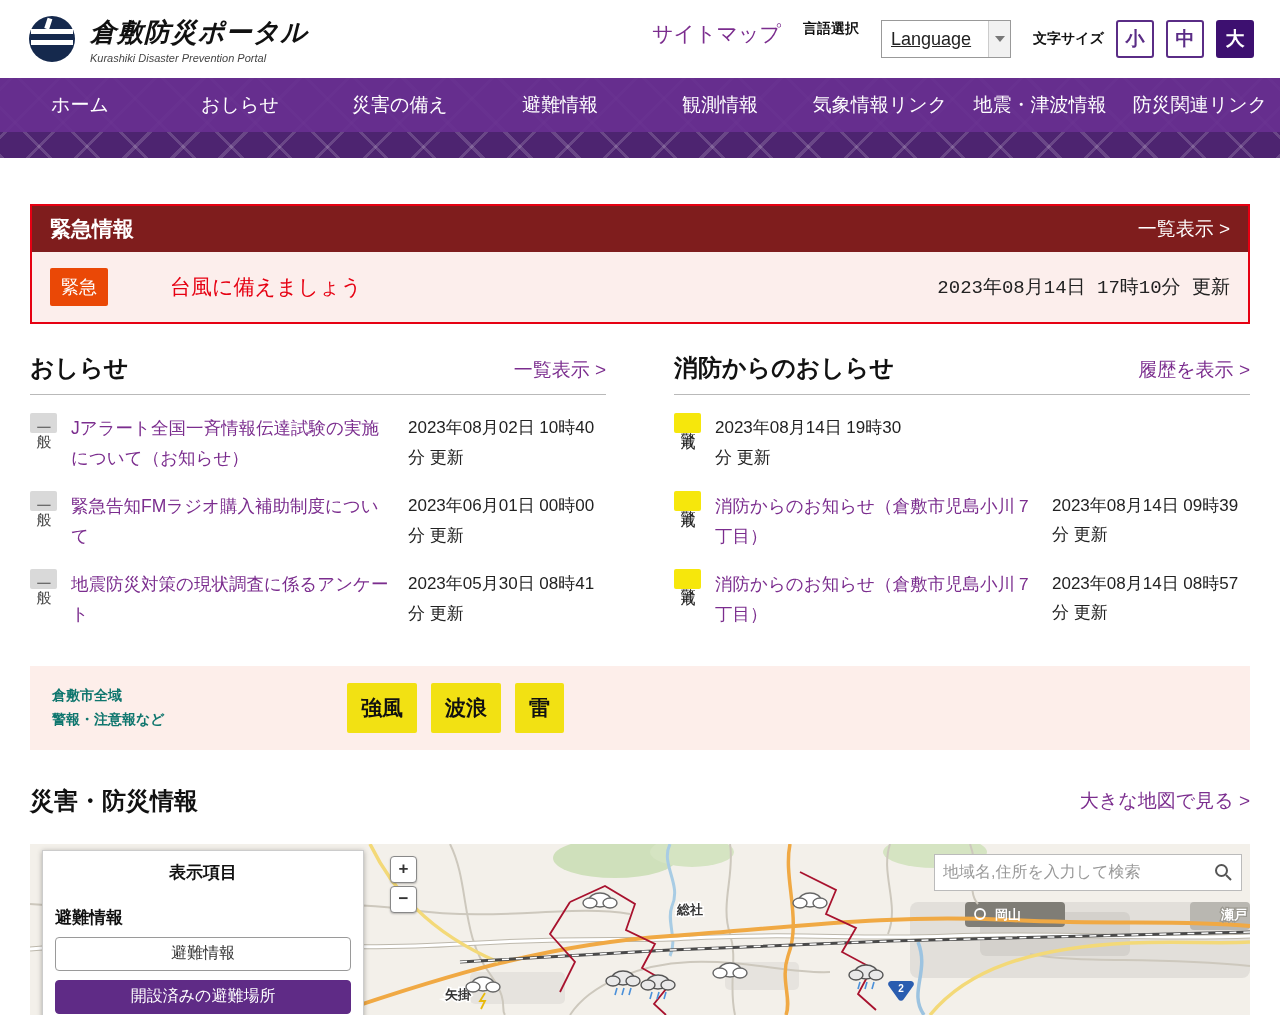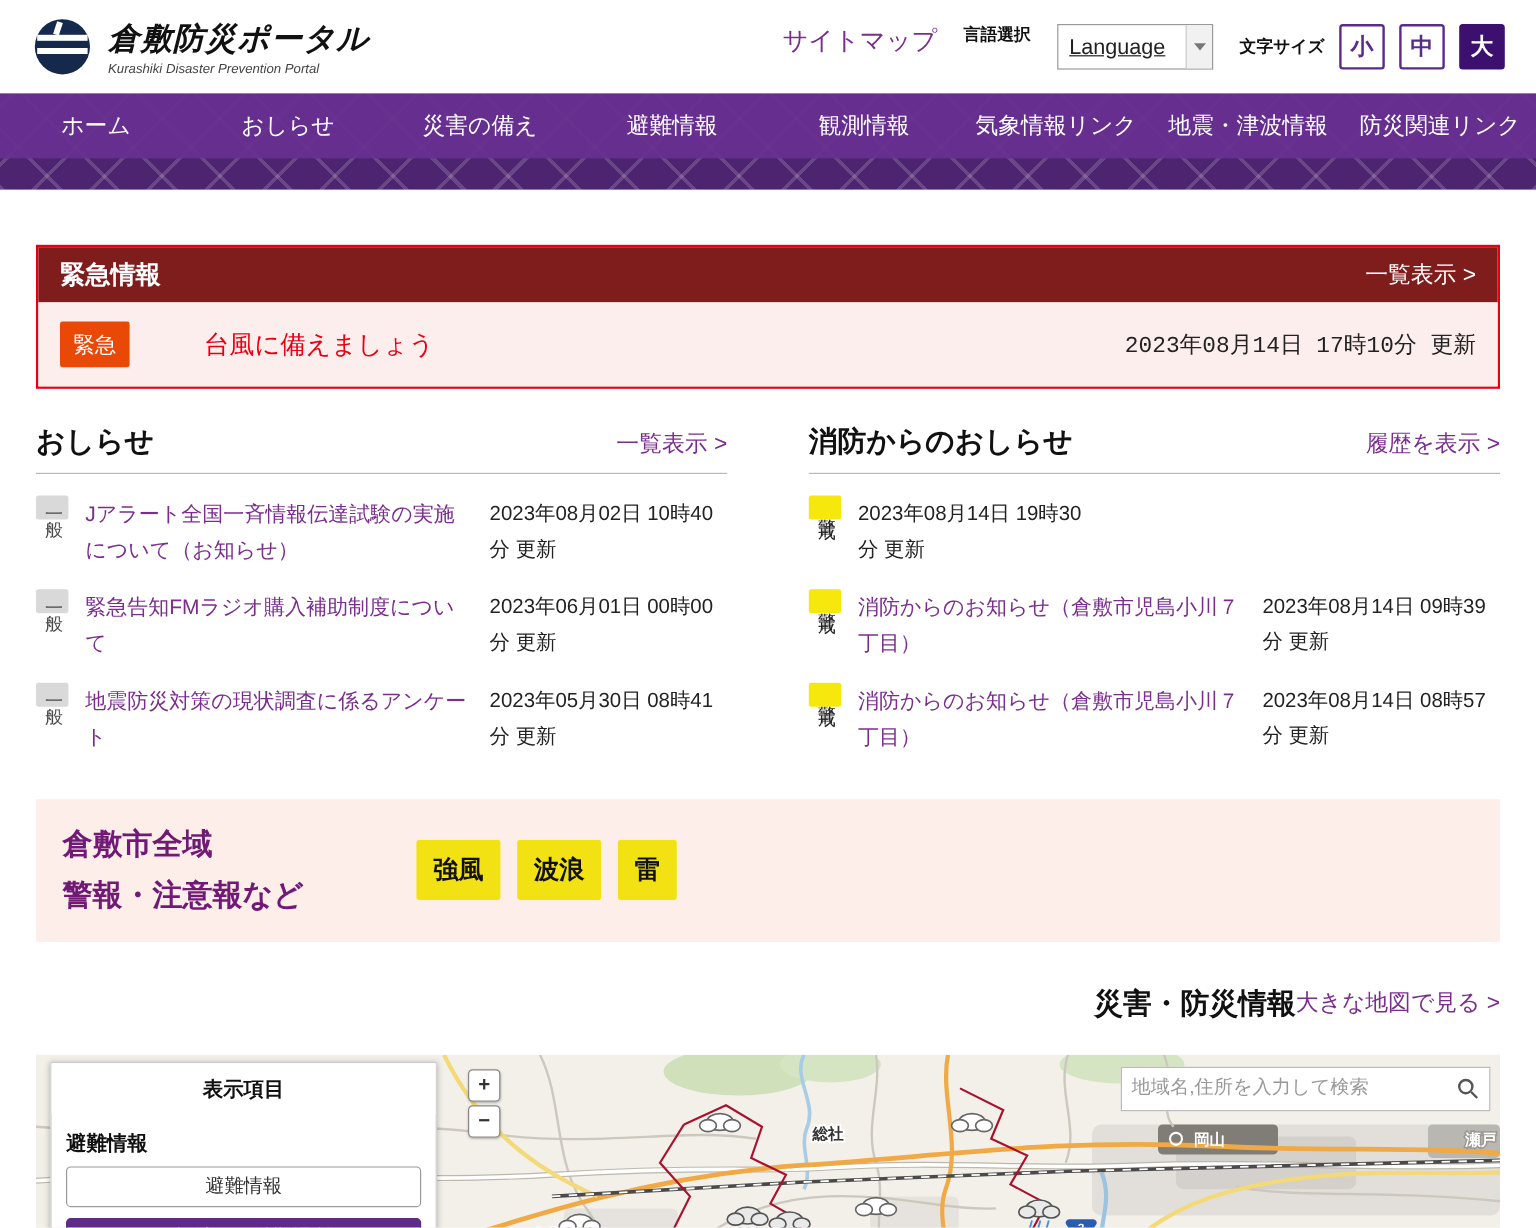--- a/index.html
+++ b/index.html
@@ -59,27 +59,27 @@
   .news-row { display:flex; align-items:flex-start; gap:14px; margin-top:18px; }
   .v-badge { writing-mode:vertical-rl; text-orientation:upright; font-size:15px;
     letter-spacing:3px; padding:7px 4px; border-radius:2px; flex-shrink:0; }
   .v-badge.general { background:#d9d9d9; color:#4a4a4a; }
   .v-badge.alert { background:#f6e70c; color:#222; }
   .news-title { flex:1; color:#7b2d8e; font-size:17.5px; line-height:1.72; }
   .news-date { width:198px; flex-shrink:0; color:#222; font-size:17px; line-height:1.75; }
 
   
   .warn { margin:36px 30px 0; background:#fdeeea; padding:17px 22px; display:flex; align-items:center; }
-  .warn-area { font-size:25px; font-weight:bold; line-height:1.7; color:#701a75; width:225px; }
+  .warn-area { font-size:14px; font-weight:bold; line-height:1.7; color:#0f766e; width:225px; }
   .warn-badges { display:flex; gap:14px; margin-left:70px; }
   .warn-badge { background:#f2e113; color:#111; font-weight:bold; font-size:21px;
     padding:11px 14px; border-radius:2px; cursor:pointer; }
 
   
-  .map-head { margin:34px 30px 0; display:flex; align-items:center; justify-content:flex-end; height:34px; }
+  .map-head { margin:34px 30px 0; display:flex; align-items:center; justify-content:space-between; height:34px; }
   .map-title { font-size:24px; font-weight:bold; color:#111; }
   .map { margin:26px 30px 0; position:relative; height:171px; overflow:hidden; background:#f3f0ea; }
   .map svg.map-canvas { position:absolute; inset:0; }
 
   .map-panel { position:absolute; left:12px; top:6px; width:322px; background:#fff;
     border:1px solid #ccc; box-shadow:0 1px 5px rgba(0,0,0,.3); }
   .panel-tabs { display:flex; }
   .panel-tab { flex:1; text-align:center; padding:10px 0; font-size:17px; cursor:pointer; }
   .panel-tab.active { background:#fff; font-weight:bold; color:#111; }
   .panel-tab.inactive { background:#dcdada; color:#555; }

